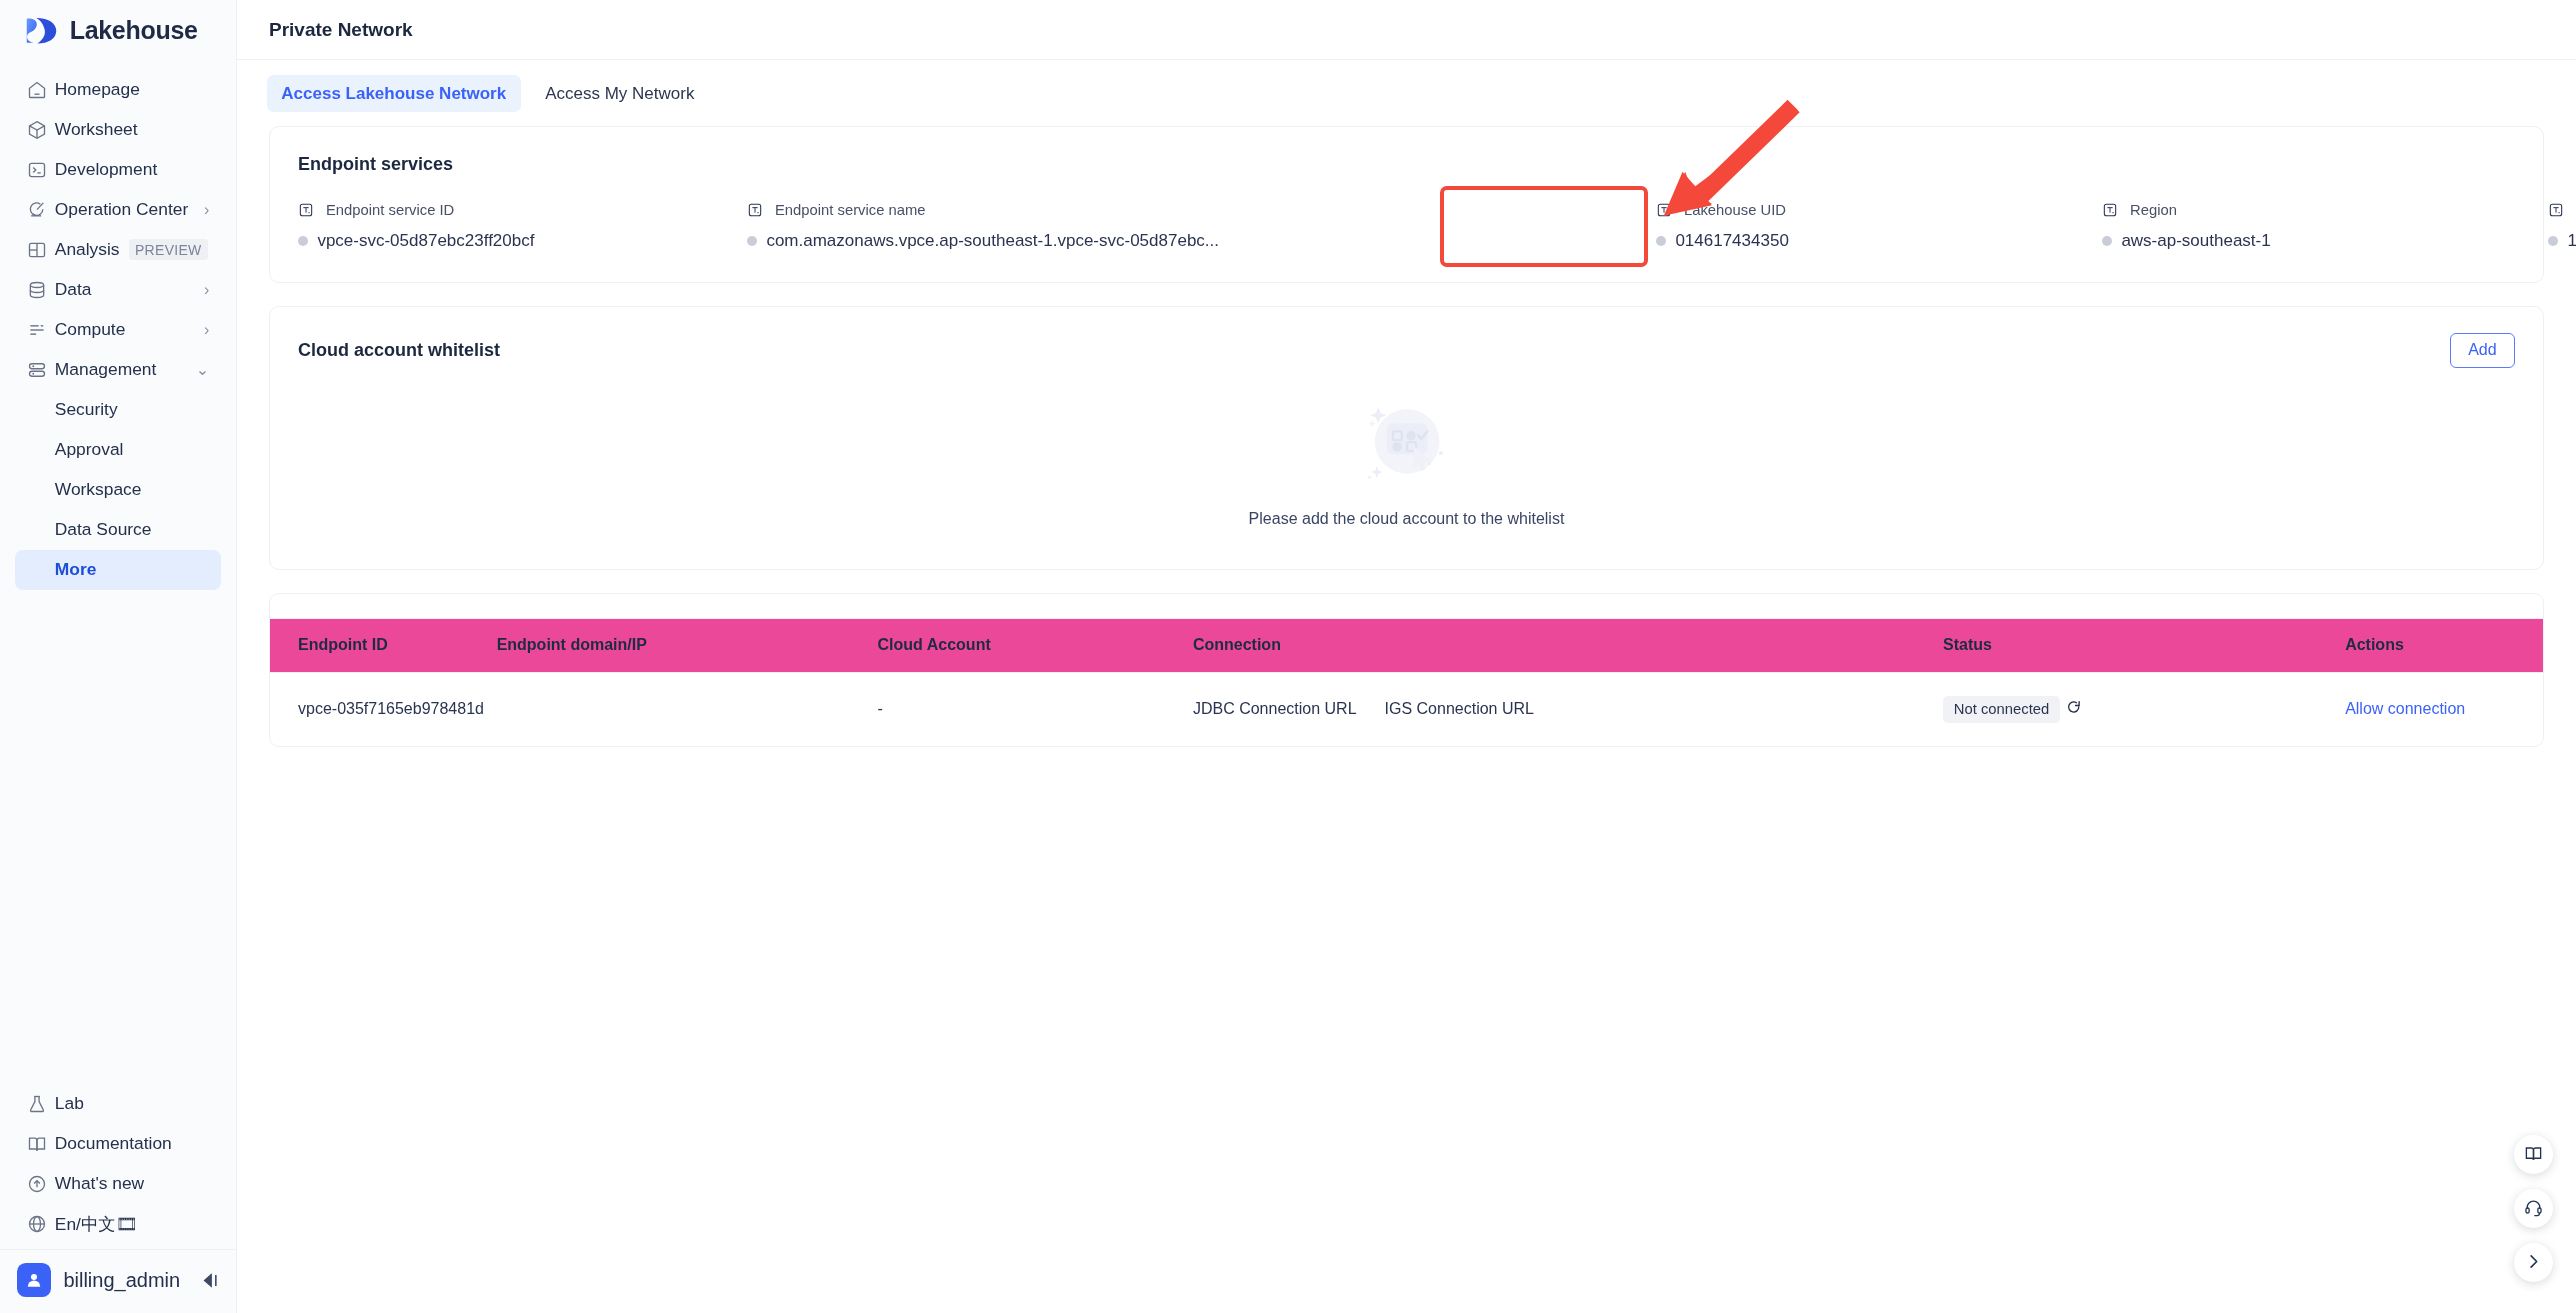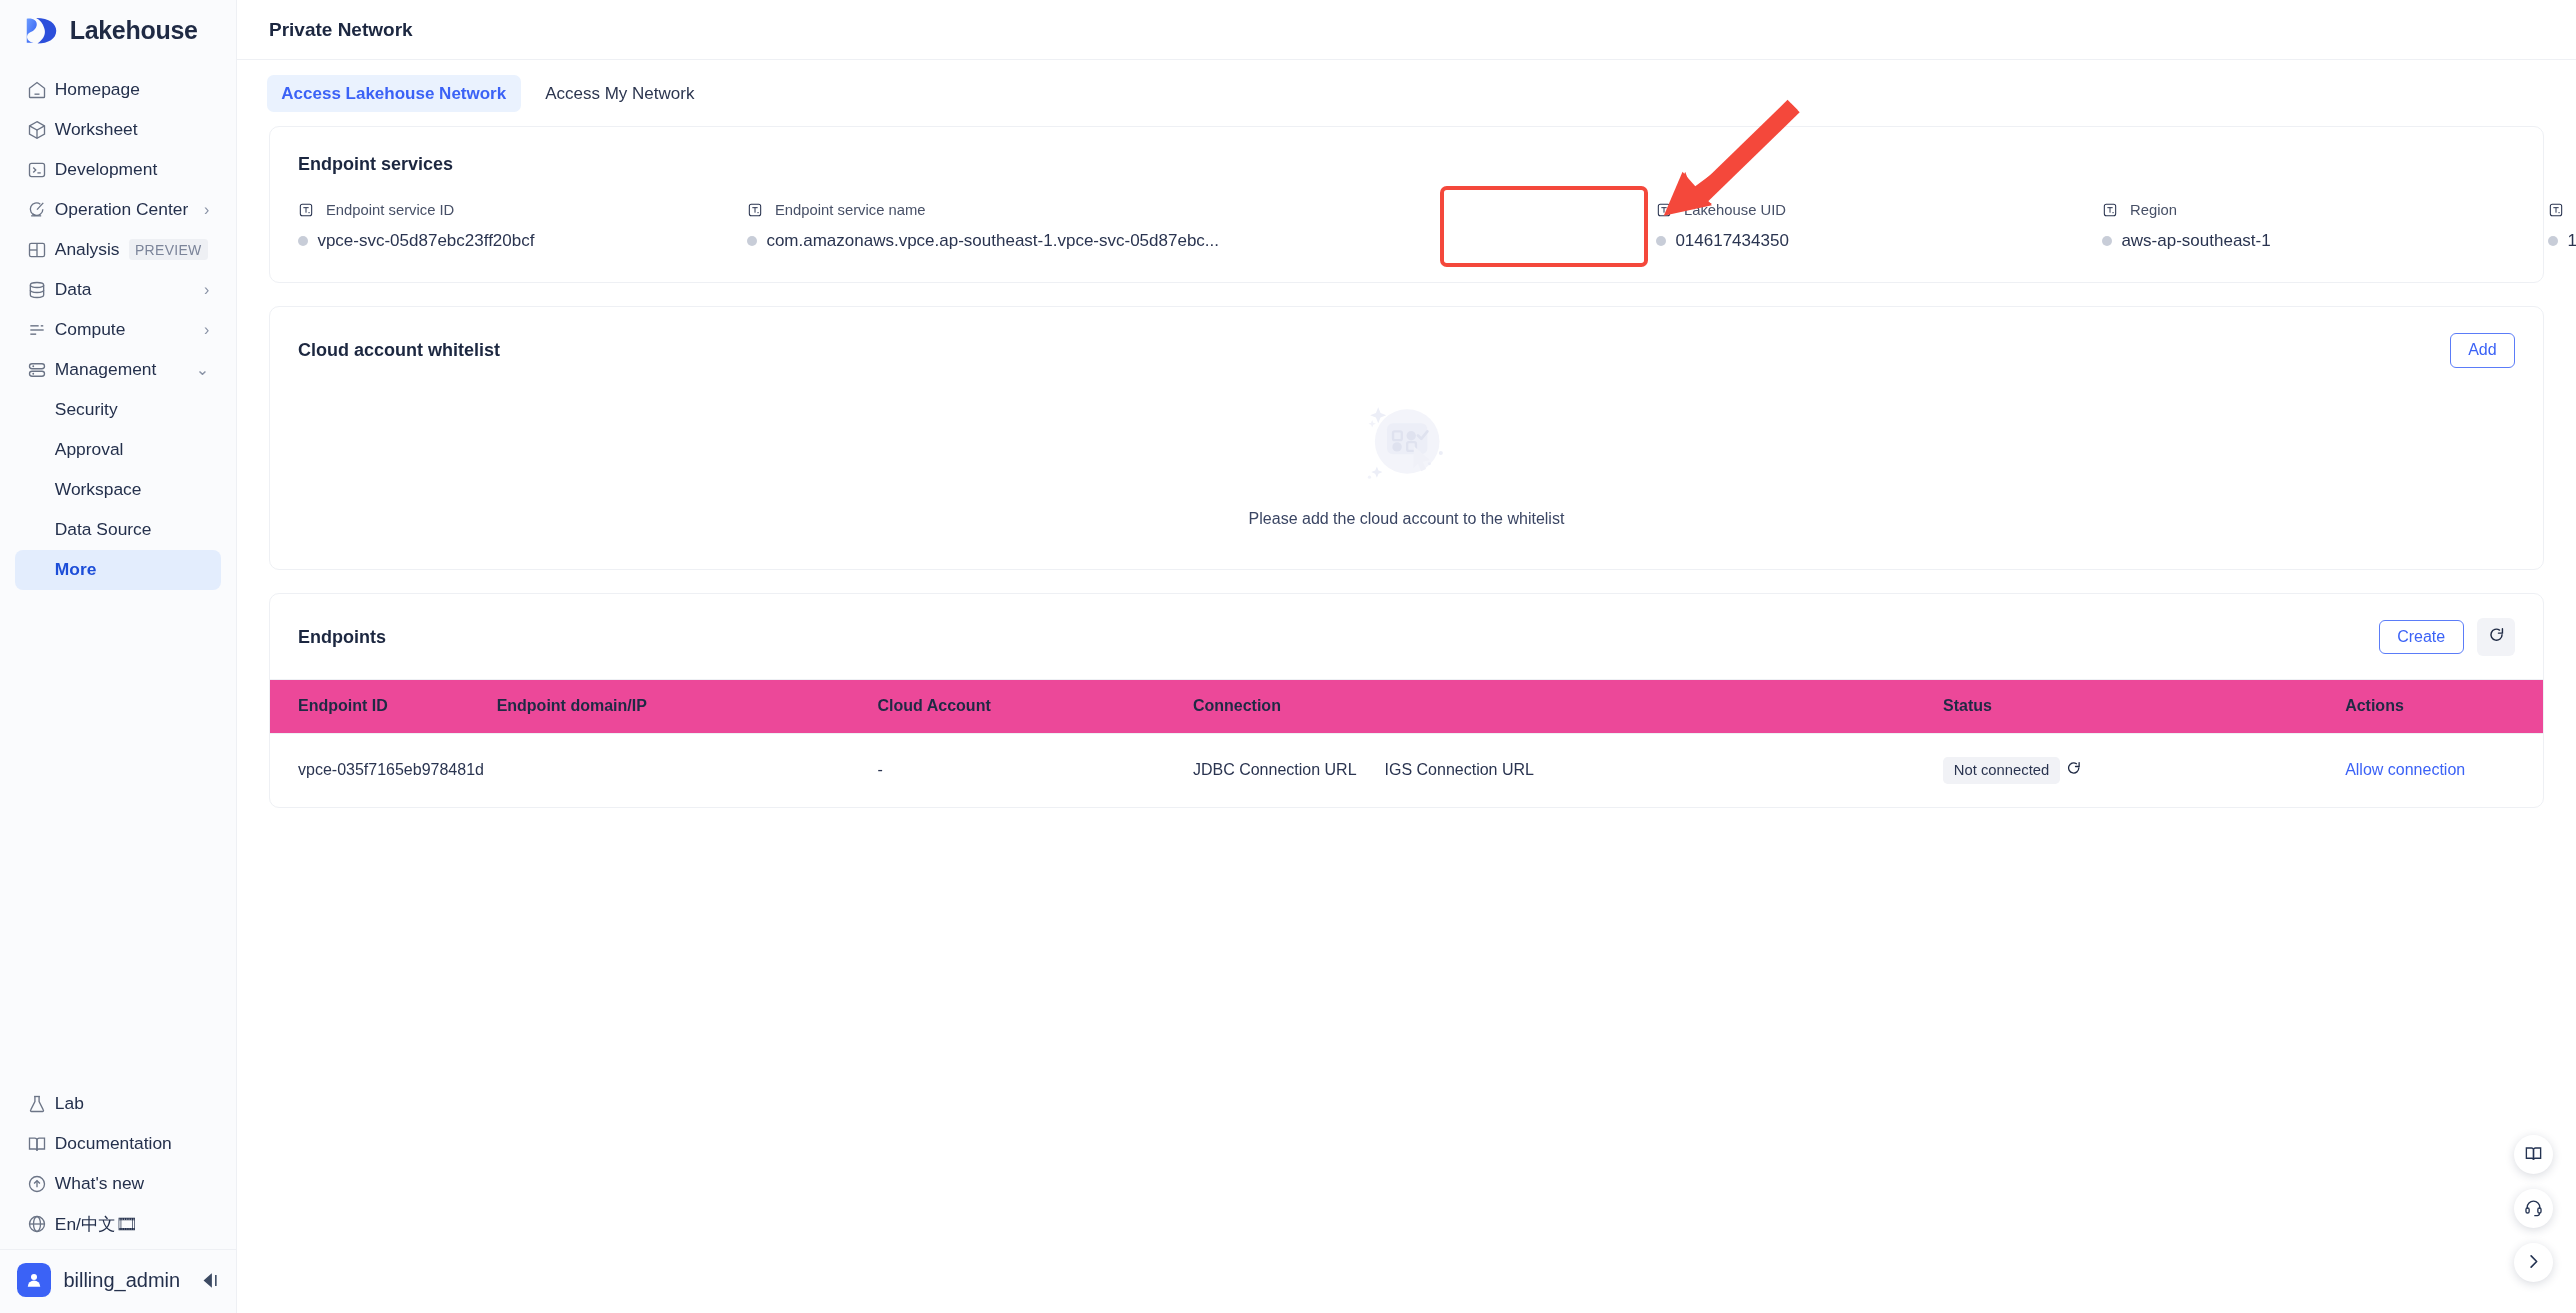--- a/index.html
+++ b/index.html
@@ -482,34 +482,20 @@
               <circle cx="20" cy="128" r="2.4" fill="#f1f2f9"></circle>
               <circle cx="126" cy="92" r="3" fill="#eceef7"></circle>
               <circle cx="109" cy="108" r="2.2" fill="#eceef7"></circle>
             </svg>
           </span>
           <span class="empty-text">Please add the cloud account to the whitelist</span>
         </div>
       </section>
 
       <section class="card ep-card">
-        <div class="ep-head">
-          <span class="card-title">Endpoints</span>
-          <span class="ep-head-actions">
-            <button class="btn-outline">Create</button>
-            <button class="icon-btn">
-              <span>
-                <svg width="19" height="19" viewBox="0 0 24 24" fill="none" stroke="#1f2a44" stroke-width="1.8" stroke-linecap="round">
-                  <path d="M19 11 a7 7 0 1 1 -3.2 -5.9"></path>
-                  <path d="M19.5 3.5 V9 H14.5"></path>
-                </svg>
-              </span>
-            </button>
-          </span>
-        </div>
 
         <table class="ep-table">
           <thead>
             <tr>
               <th class="c1">Endpoint ID</th>
               <th class="c2">Endpoint domain/IP</th>
               <th class="c3">Cloud Account</th>
               <th class="c4">Connection</th>
               <th class="c5">Status</th>
               <th class="c6">Actions</th>

